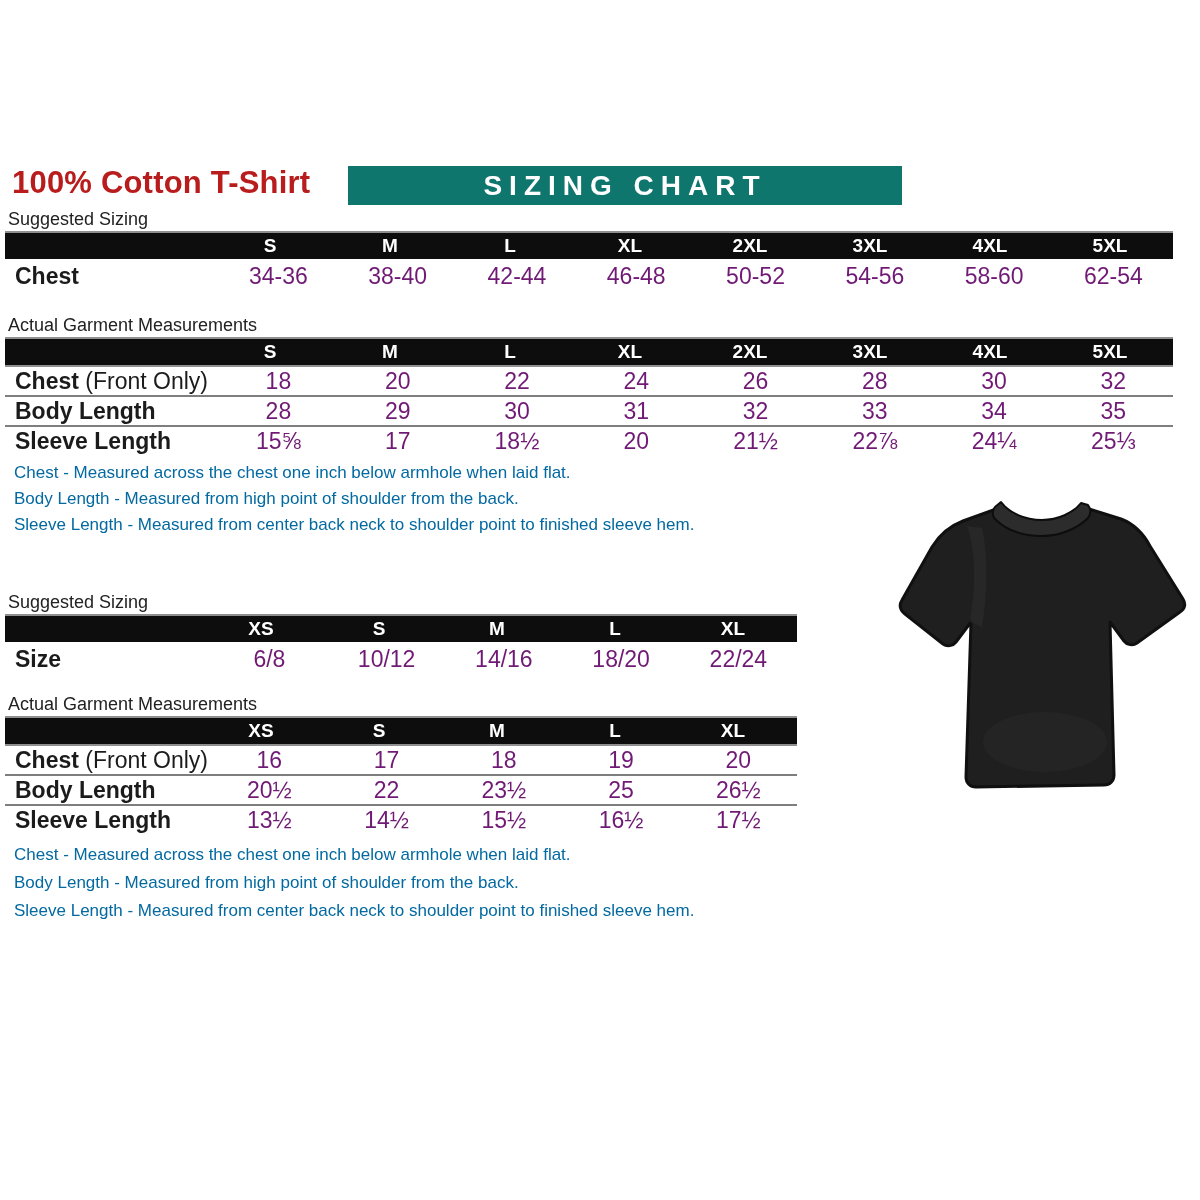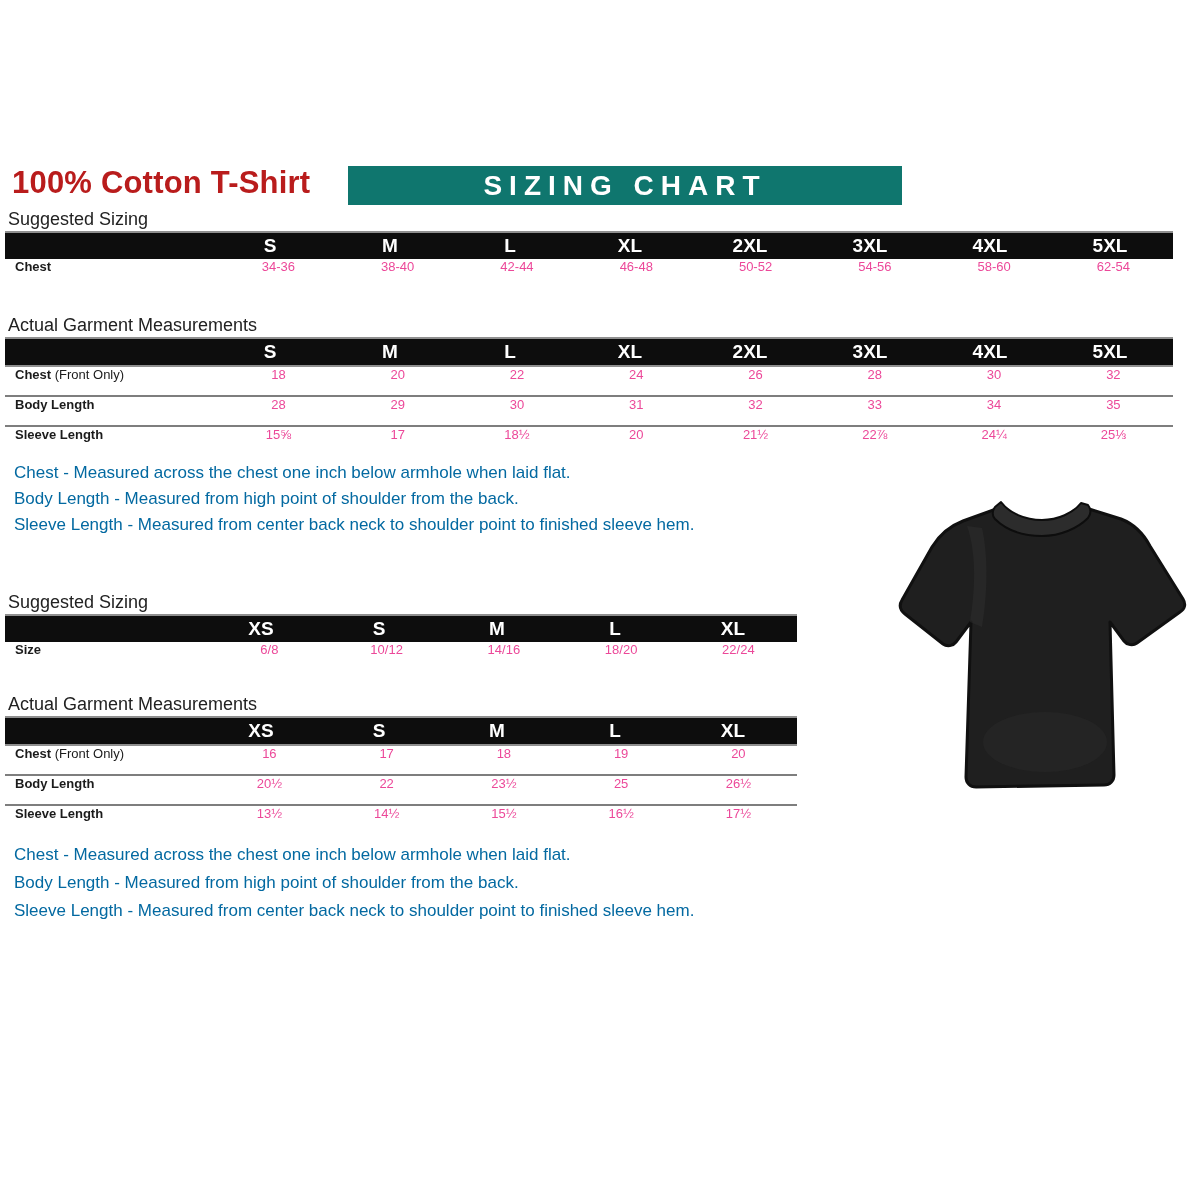--- a/index.html
+++ b/index.html
@@ -12,30 +12,30 @@
   .banner{
     background:#0f766e;color:#ffffff;text-align:center;
     font-weight:bold;font-size:28px;letter-spacing:7px;
     height:39px;line-height:40px;
   }
   .section-label{font-size:18px;color:#222;white-space:nowrap;}
   .size-table{border-top:2px solid #8f8f8f;}
   .thead{display:flex;background:#0d0d0d;height:26px;align-items:center;border-bottom:2px solid #8f8f8f;}
   .thead.noline{border-bottom:none;}
   .hcell{color:#ffffff;font-weight:bold;font-size:19px;text-align:center;}
-  .trow{display:flex;align-items:flex-start;height:28px;font-size:13px;}
+  .trow{display:flex;align-items:flex-end;height:28px;font-size:23px;}
   .trow.tall{height:31px;}
   .trow + .trow{border-top:2px solid #7e7e7e;}
   .lcell{padding-left:10px;white-space:nowrap;}
   .lcell b{font-weight:bold;}
   .adult .lcell{width:205px;}
   .adult .dcell,.adult .hcell{width:120px;}
   .youth .lcell{width:197px;}
   .youth .dcell,.youth .hcell{width:118px;}
-  .dcell{text-align:center;color:#ec4899;}
+  .dcell{text-align:center;color:#701a75;}
   .hspacer{flex:0 0 auto;}
   .adult .hspacer{width:205px;}
   .youth .hspacer{width:197px;}
   .notes{font-size:17px;color:#0369a1;}
   .notes div{white-space:nowrap;}
   .notes.n1 div{line-height:26px;}
   .notes.n2 div{line-height:28px;}
 </style>
 </head>
 <body>

